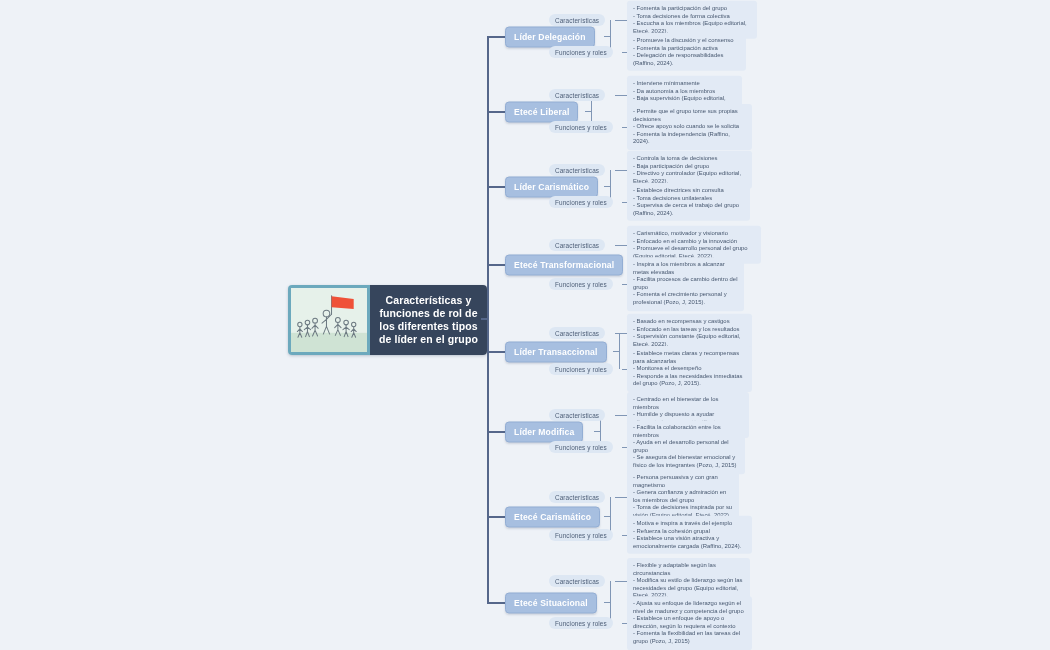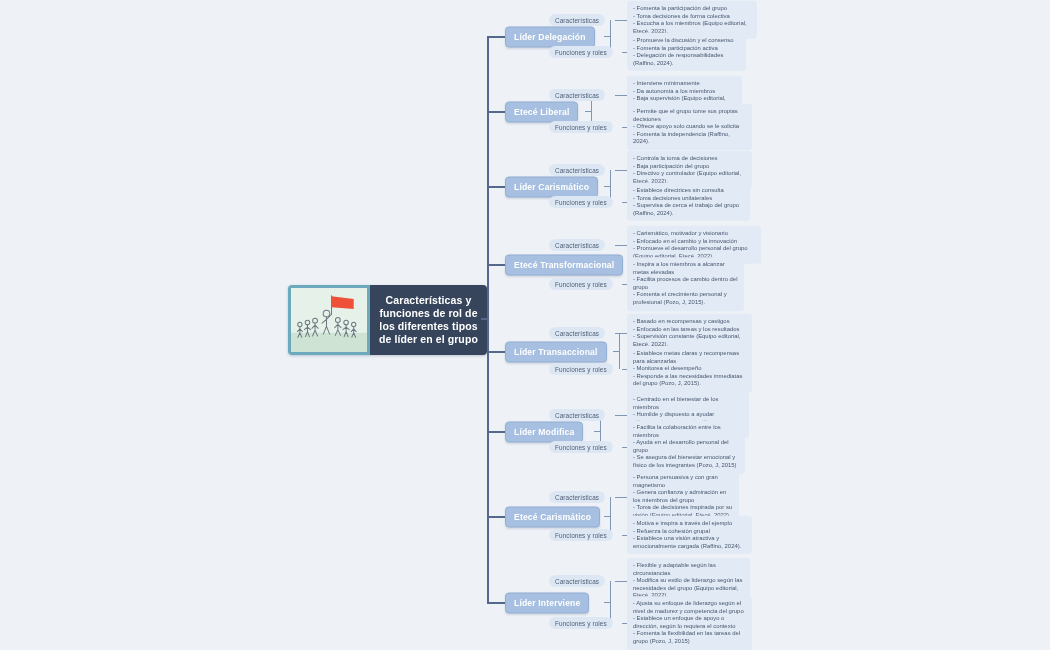--- a/index.html
+++ b/index.html
@@ -337,21 +337,21 @@
         <div class="sublabel" style="left: 62px; top: 19px;">Funciones y roles</div>
         <div class="sub-connector h" style="left: 135px; top: 19px; width: 5px;"></div>
         <div class="detail" style="left: 140px; top: 19px; width: 125px;">
           <span class="li">- Motiva e inspira a través del ejemplo</span>
           <span class="li">- Refuerza la cohesión grupal</span>
           <span class="li">- Establece una visión atractiva y emocionalmente cargada (Raffino, 2024).</span>
         </div>
       </div>
       <div class="branch" style="top: 602px;">
         <div class="branch-lead"></div>
-        <div class="topic">Líder Interviene</div>
+        <div class="topic">Etecé Situacional</div>
         <div class="sub-connector v" style="left: 123px; top: -21px; height: 42px;"></div>
         <div class="sub-connector h" style="left: 117px; top: 0px; width: 6px;"></div>
         <div class="sub-connector h" style="left: 123px; top: -21px;"></div>
         <div class="sublabel" style="left: 62px; top: -21px;">Características</div>
         <div class="sub-connector h" style="left: 128px; top: -21px; width: 12px;"></div>
         <div class="detail" style="left: 140px; top: -21px; width: 123px;">
           <span class="li">- Flexible y adaptable según las circunstancias</span>
           <span class="li">- Modifica su estilo de liderazgo según las necesidades del grupo (Equipo editorial, Etecé, 2022).</span>
         </div>
         <div class="sub-connector h" style="left: 123px; top: 21px;"></div>

